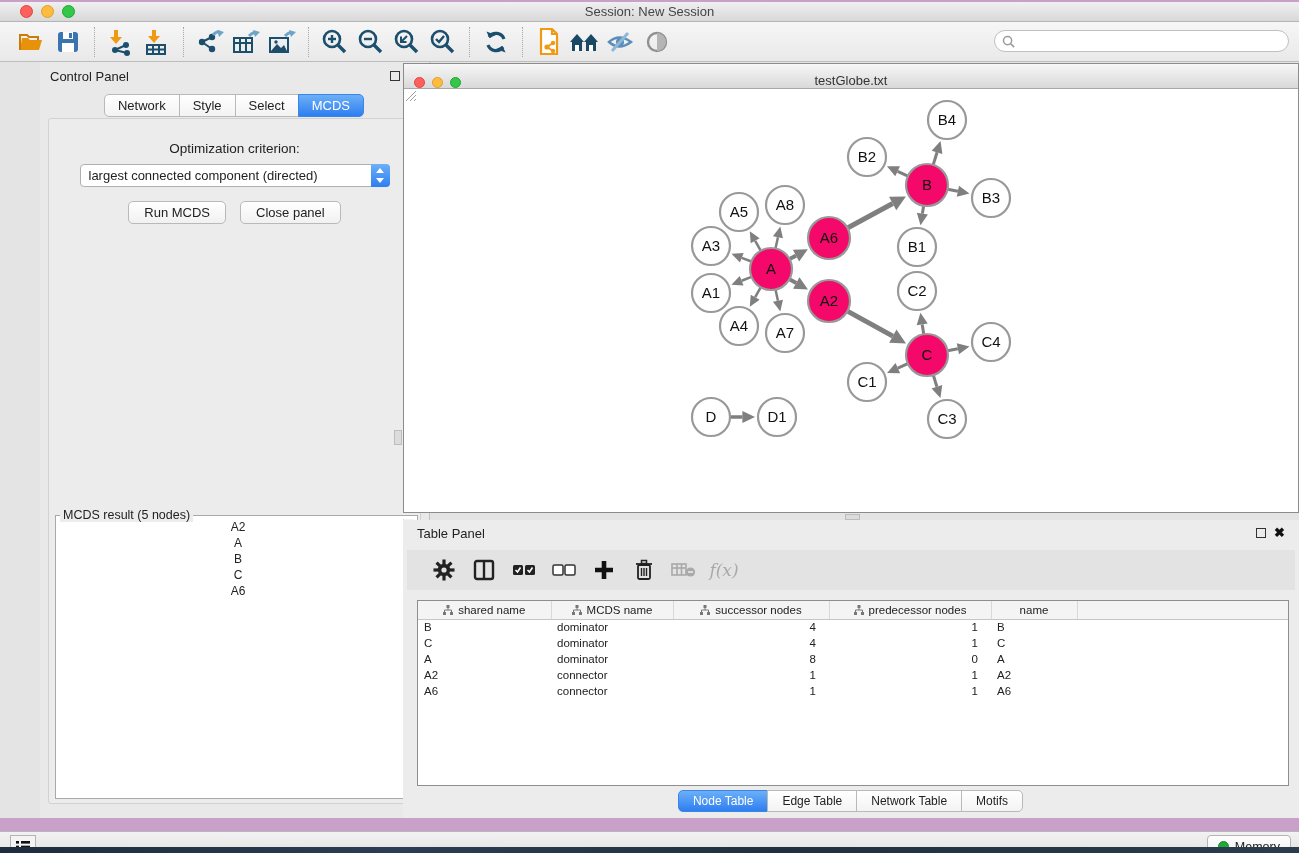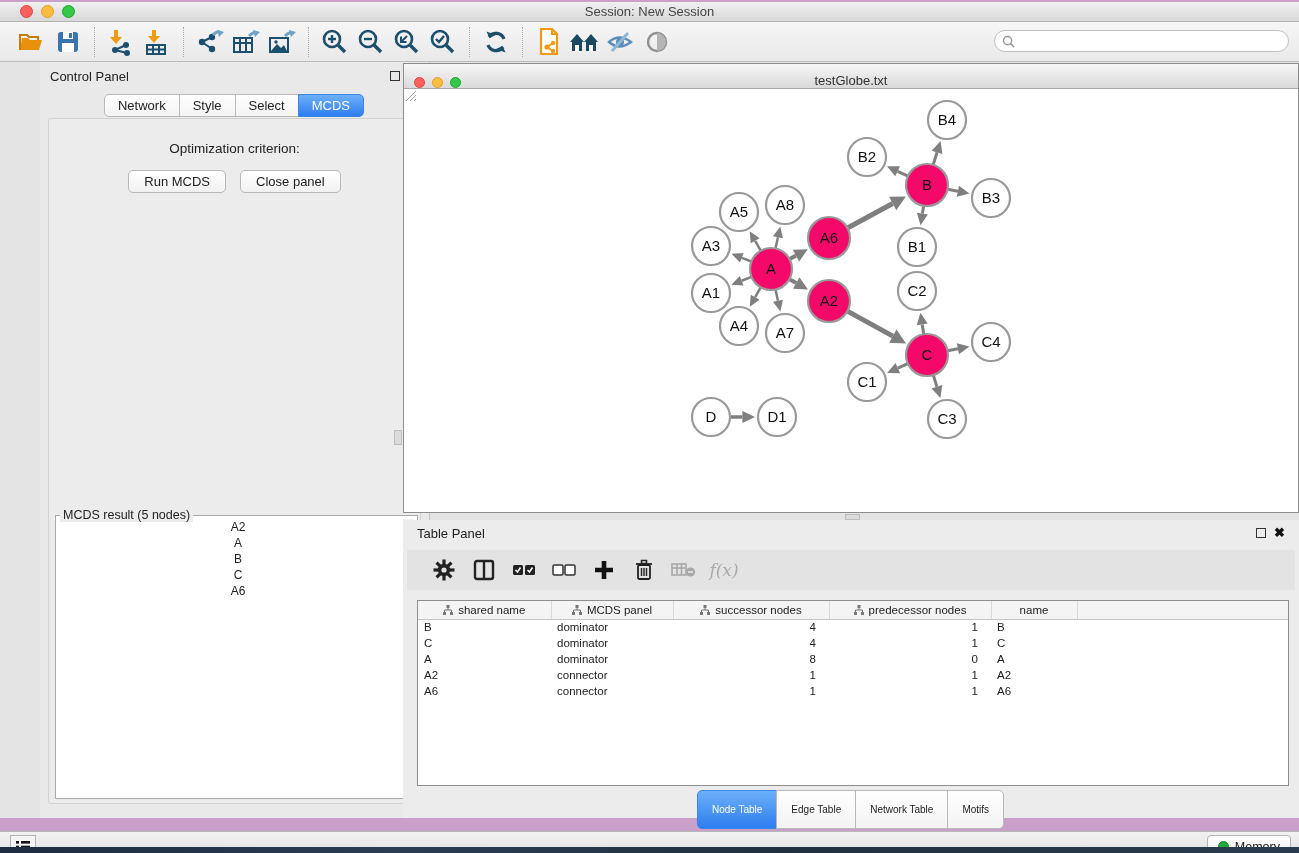--- a/index.html
+++ b/index.html
@@ -97,21 +97,21 @@
   .node-table { position:absolute; left:14px; top:80px; width:872px; height:186px;
     background:#fff; border:1px solid #8e8e8e; overflow:hidden; }
   table.grid { border-collapse:collapse; width:100%; table-layout:fixed; }
   .grid th { height:18px; background:#f4f4f4; border-right:1px solid #d9d9d9; border-bottom:1px solid #c6c6c6;
     font-weight:normal; font-size:11.5px; color:#222; }
   .grid th .hwrap { display:flex; align-items:center; justify-content:center; gap:5px; }
   .grid td { height:16px; font-size:11.5px; padding:0 6px; white-space:nowrap; }
   .grid td.num { text-align:right; padding-right:13px; }
 
   .tp-tabs { position:absolute; left:0; right:0; top:270px; display:flex; justify-content:center; }
-  .tp-tabs .seg-tab { font-size:10px; padding:13px 14px; }
+  .tp-tabs .seg-tab { font-size:12px; padding:3px 14px; }
 
   
   .statusbar { position:absolute; bottom:6px; left:0; right:0; height:16px;
     background:linear-gradient(#f2f2f2,#e7e7e7); border-top:1px solid #b7b7b7; }
   .list-btn { position:absolute; left:10px; top:3px; width:26px; height:23px; background:#f4f4f4;
     border:1px solid #b5b5b5; display:flex; align-items:center; justify-content:center; }
   .memory-btn { position:absolute; right:8px; top:3px; height:23px; background:linear-gradient(#fdfdfd,#f0f0f0);
     border:1px solid #b5b5b5; border-radius:4px; display:flex; align-items:center; gap:6px; padding:0 10px; font-size:12.5px; }
   .memory-dot { width:11px; height:11px; border-radius:50%; background:#1daa39; border:1px solid #128a2a; }
 </style>
@@ -293,20 +293,24 @@
       </span>
     </div>
     <div class="cp-tabs" id="cp-tabs">
         <span class="seg-tab">Network</span>
         <span class="seg-tab">Style</span>
         <span class="seg-tab">Select</span>
         <span class="seg-tab selected">MCDS</span>
       </div>
     <div class="cp-body">
       <div class="opt-label">Optimization criterion:</div>
+      <div class="criterion">
+        <span class="value">largest connected component (directed)</span>
+        <span class="stepper"></span>
+      </div>
       <div class="cp-buttons">
         <button class="btn">Run MCDS</button>
         <button class="btn">Close panel</button>
       </div>
       <div class="result-box">
         <span class="result-legend">MCDS result (5 nodes)</span>
         <div class="result-list" id="result-list">
             <div class="result-item">A2</div>
             <div class="result-item">A</div>
             <div class="result-item">B</div>
@@ -530,21 +534,21 @@
                 <span class="hwrap">
                   <svg width="10" height="10" viewBox="0 0 10 10">
                     <rect x="3.5" y="0" width="3" height="3" fill="#777"></rect>
                     <line x1="5" y1="3" x2="5" y2="5" stroke="#777"></line>
                     <line x1="1.5" y1="5" x2="8.5" y2="5" stroke="#777"></line>
                     <line x1="1.5" y1="5" x2="1.5" y2="7" stroke="#777"></line>
                     <line x1="8.5" y1="5" x2="8.5" y2="7" stroke="#777"></line>
                     <rect x="0" y="7" width="3" height="3" fill="#777"></rect>
                     <rect x="7" y="7" width="3" height="3" fill="#777"></rect>
                   </svg>
-                  <span>MCDS panel</span>
+                  <span>MCDS name</span>
                 </span>
               </th>
               <th>
                 <span class="hwrap">
                   <svg width="10" height="10" viewBox="0 0 10 10">
                     <rect x="3.5" y="0" width="3" height="3" fill="#777"></rect>
                     <line x1="5" y1="3" x2="5" y2="5" stroke="#777"></line>
                     <line x1="1.5" y1="5" x2="8.5" y2="5" stroke="#777"></line>
                     <line x1="1.5" y1="5" x2="1.5" y2="7" stroke="#777"></line>
                     <line x1="8.5" y1="5" x2="8.5" y2="7" stroke="#777"></line>

